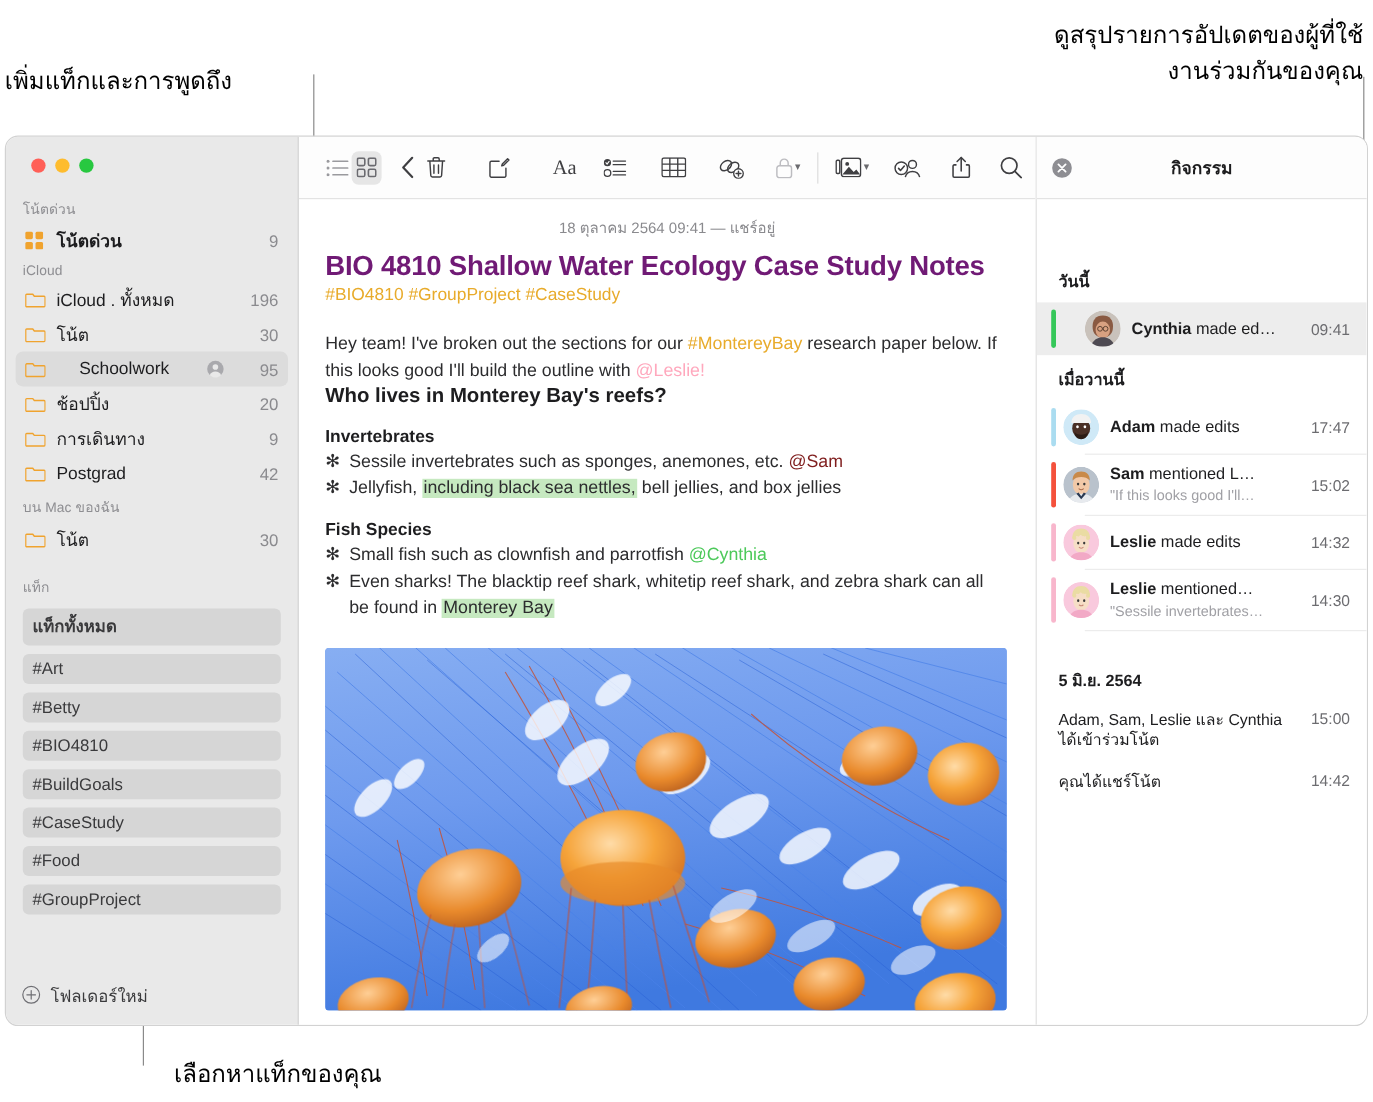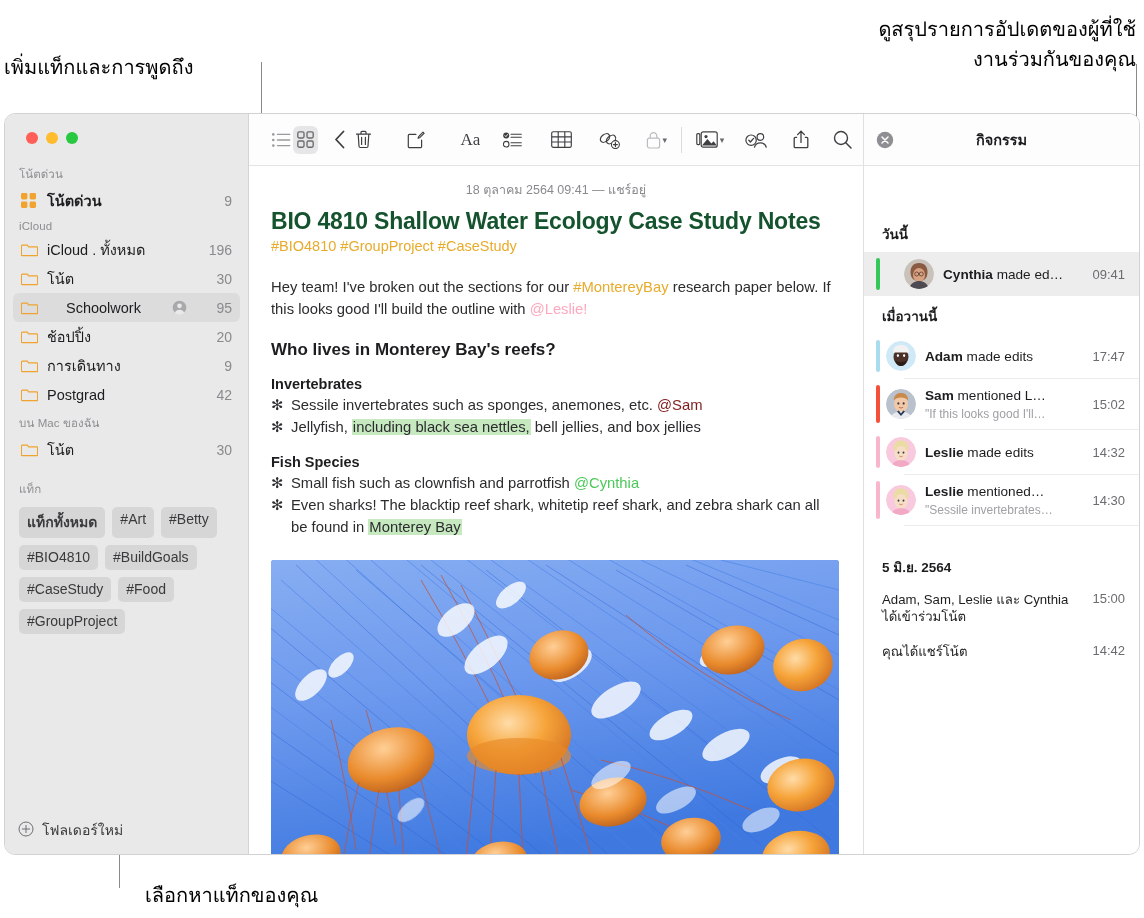--- a/index.html
+++ b/index.html
@@ -70,20 +70,21 @@
   .sb-row.selected { background: #dcdcdc; gap: 19px; }
   .sb-row .ic { width: 20px; flex: 0 0 20px; display:flex; align-items:center; }
   .sb-row .lbl { flex: 1 1 auto; padding-left: 6px; white-space: nowrap; overflow:hidden; }
   .sb-row.bold .lbl { font-weight: 600; }
   .sb-row .cnt { color: #8a8a8e; font-size: 14px; padding-left:6px; }
   .sb-row .shared { width: 15px; height: 15px; margin-right: 4px; }
 
   .tag-wrap {
     display: flex; flex-wrap: wrap; gap: 7px 7px;
     padding: 6px 14px 0 14px;
+    flex-direction: column;
   }
   .tag {
     background: #d6d6d6; color: #3a3a3c;
     border-radius: 5px; font-size: 14px;
     padding: 4px 8px 5px 8px; white-space: nowrap;
   }
   .tag.bold { font-weight: 600; }
 
   #new-folder {
     position: absolute; left: 0; right: 0; bottom: 0;
@@ -108,24 +109,24 @@
   .tb-btn.dim { color: #b9b9bd; }
   .tb-spacer { flex: 1 1 auto; }
   .tb-caret { font-size: 9px; color:#6a6a6e; margin-left:2px; }
   .tb-sep { width:1px; height:26px; background:#dcdcdc; margin: 0 14px; }
 
   #note {
     flex: 1 1 auto; overflow: hidden; position: relative;
     padding: 14px 22px 0 22px;
   }
   .note-date { text-align:center; font-size: 12.5px; color:#8a8a8e; margin-bottom: 8px; }
-  .note-title { font-size: 23px; font-weight: 700; color: #14532d; letter-spacing: -0.2px; }
+  .note-title { font-size: 23px; font-weight: 700; color: #701a75; letter-spacing: -0.2px; }
   .note-tags { font-size: 14.5px; color: #e8ab2b; margin-top: 3px; font-weight:500; }
   .note-p { font-size: 14.8px; color: #2c2c2e; line-height: 22px; margin-top: 22px; max-width: 560px; }
-  .h2 { font-size: 17px; font-weight: 700; color:#1d1d1f; margin-top: 20px; }
+  .h2 { font-size: 17px; font-weight: 700; color:#1d1d1f; }
   .h3 { font-size: 14.5px; font-weight: 700; color:#1d1d1f; margin-top: 16px; }
   ul.bul { list-style: none; margin-top: 2px; }
   ul.bul li { font-size: 14.8px; color:#2c2c2e; line-height: 22px; display:flex; }
   ul.bul li .star { width: 20px; flex:0 0 20px; color:#2c2c2e; }
   ul.bul li .txt { flex: 1 1 auto; }
   .tagc { color: #e8ab2b; }
   .mn-red { color: #7f1d1d; }
   .mn-green { color: #4cc95a; }
   .mn-pink { color: #ffa8bd; }
   .hl { background: #c6e9c0; padding: 0 1px; }

